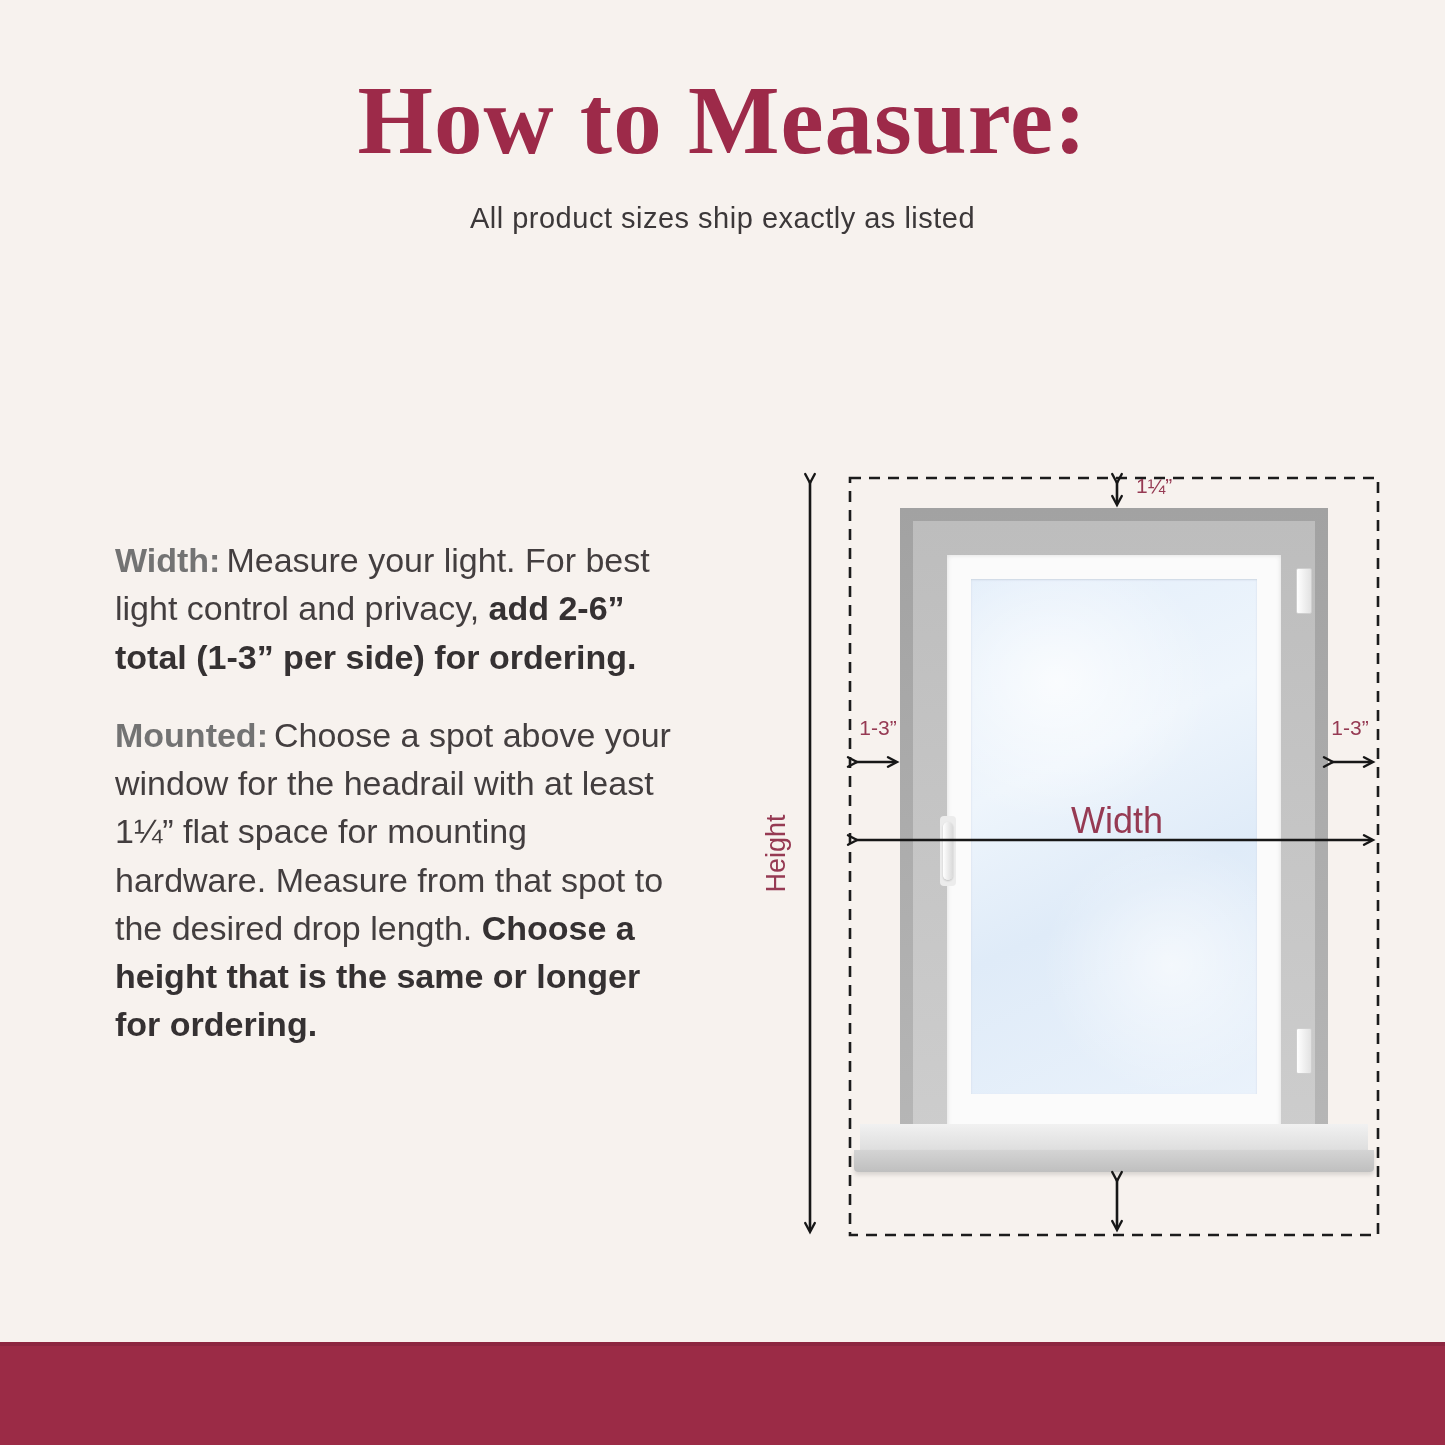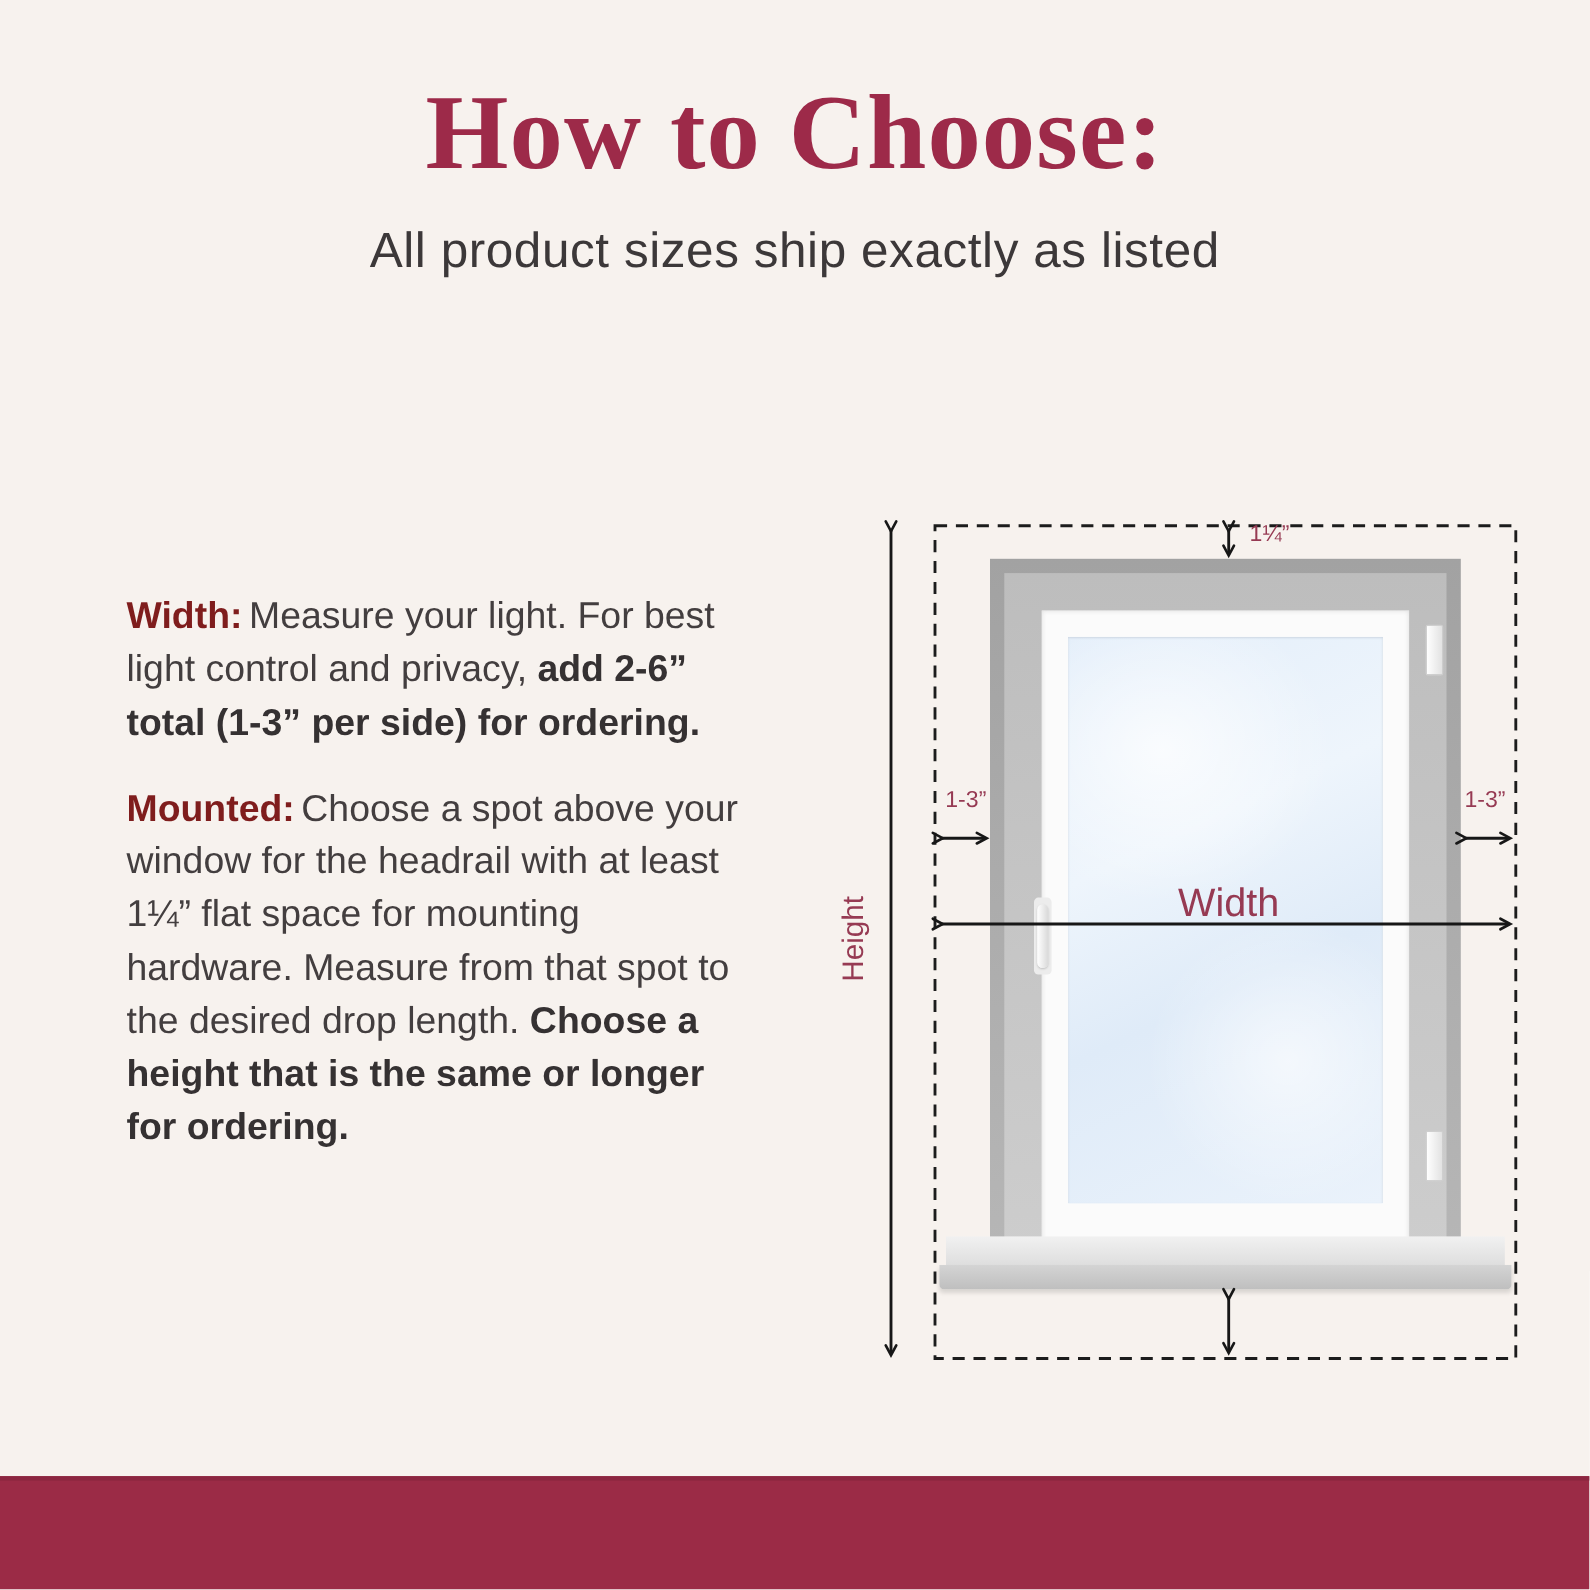--- a/index.html
+++ b/index.html
@@ -10,26 +10,26 @@
     color:#433e3f;
   }
 
   
   .header { position:absolute; top:70px; left:0; width:100%; text-align:center; }
   .title {
     margin:0; font-family:"Liberation Serif", serif; font-weight:700;
     font-size:97px; line-height:1.05; color:#9d2a49; letter-spacing:1px;
   }
   .title span { display:block; }
-  .subtitle { margin-top:30px; font-size:45px; letter-spacing:0.5px; color:#3c3839; }
+  .subtitle { margin-top:30px; font-size:29px; letter-spacing:0.5px; color:#3c3839; }
 
   
   .copy { position:absolute; left:115px; top:536px; width:560px; font-size:34px; line-height:1.42; }
   .copy p { margin:0 0 30px 0; }
-  .copy .lead { color:#7f1d1d; font-weight:700; margin-right:6px;text-align:right; }
+  .copy .lead { color:#737373; font-weight:700; margin-right:6px;text-align:right; }
   .copy strong { font-weight:700; color:#353132; }
 
   
   .diagram { position:absolute; left:740px; top:430px; width:700px; height:830px; }
 
   .win-frame {
     position:absolute; left:160px; top:78px; width:428px; height:632px;
     background:linear-gradient(180deg,#a2a2a2,#b6b6b6);
   }
   .win-slope {
@@ -92,21 +92,21 @@
     background:#9b2b46; border-top:4px solid #8c2640;
   }
 </style>
 </head>
 <body>
 
 <div class="canvas">
 
   <div class="header">
     <h1 class="title">
-      <span>How to Choose:</span>
+      <span>How to Measure:</span>
     </h1>
     <div class="subtitle">All product sizes ship exactly as listed</div>
   </div>
 
   <div class="copy">
     <p><span class="lead">Width:</span><span>Measure your light. For best light control and privacy, </span><strong>add 2-6” total (1-3” per side) for ordering.</strong></p>
     <p><span class="lead">Mounted:</span><span>Choose a spot above your window for the headrail with at least 1¼” flat space for mounting hardware. Measure from that spot to the desired drop length. </span><strong>Choose a height that is the same or longer for ordering.</strong></p>
   </div>
 
   <div class="diagram">

